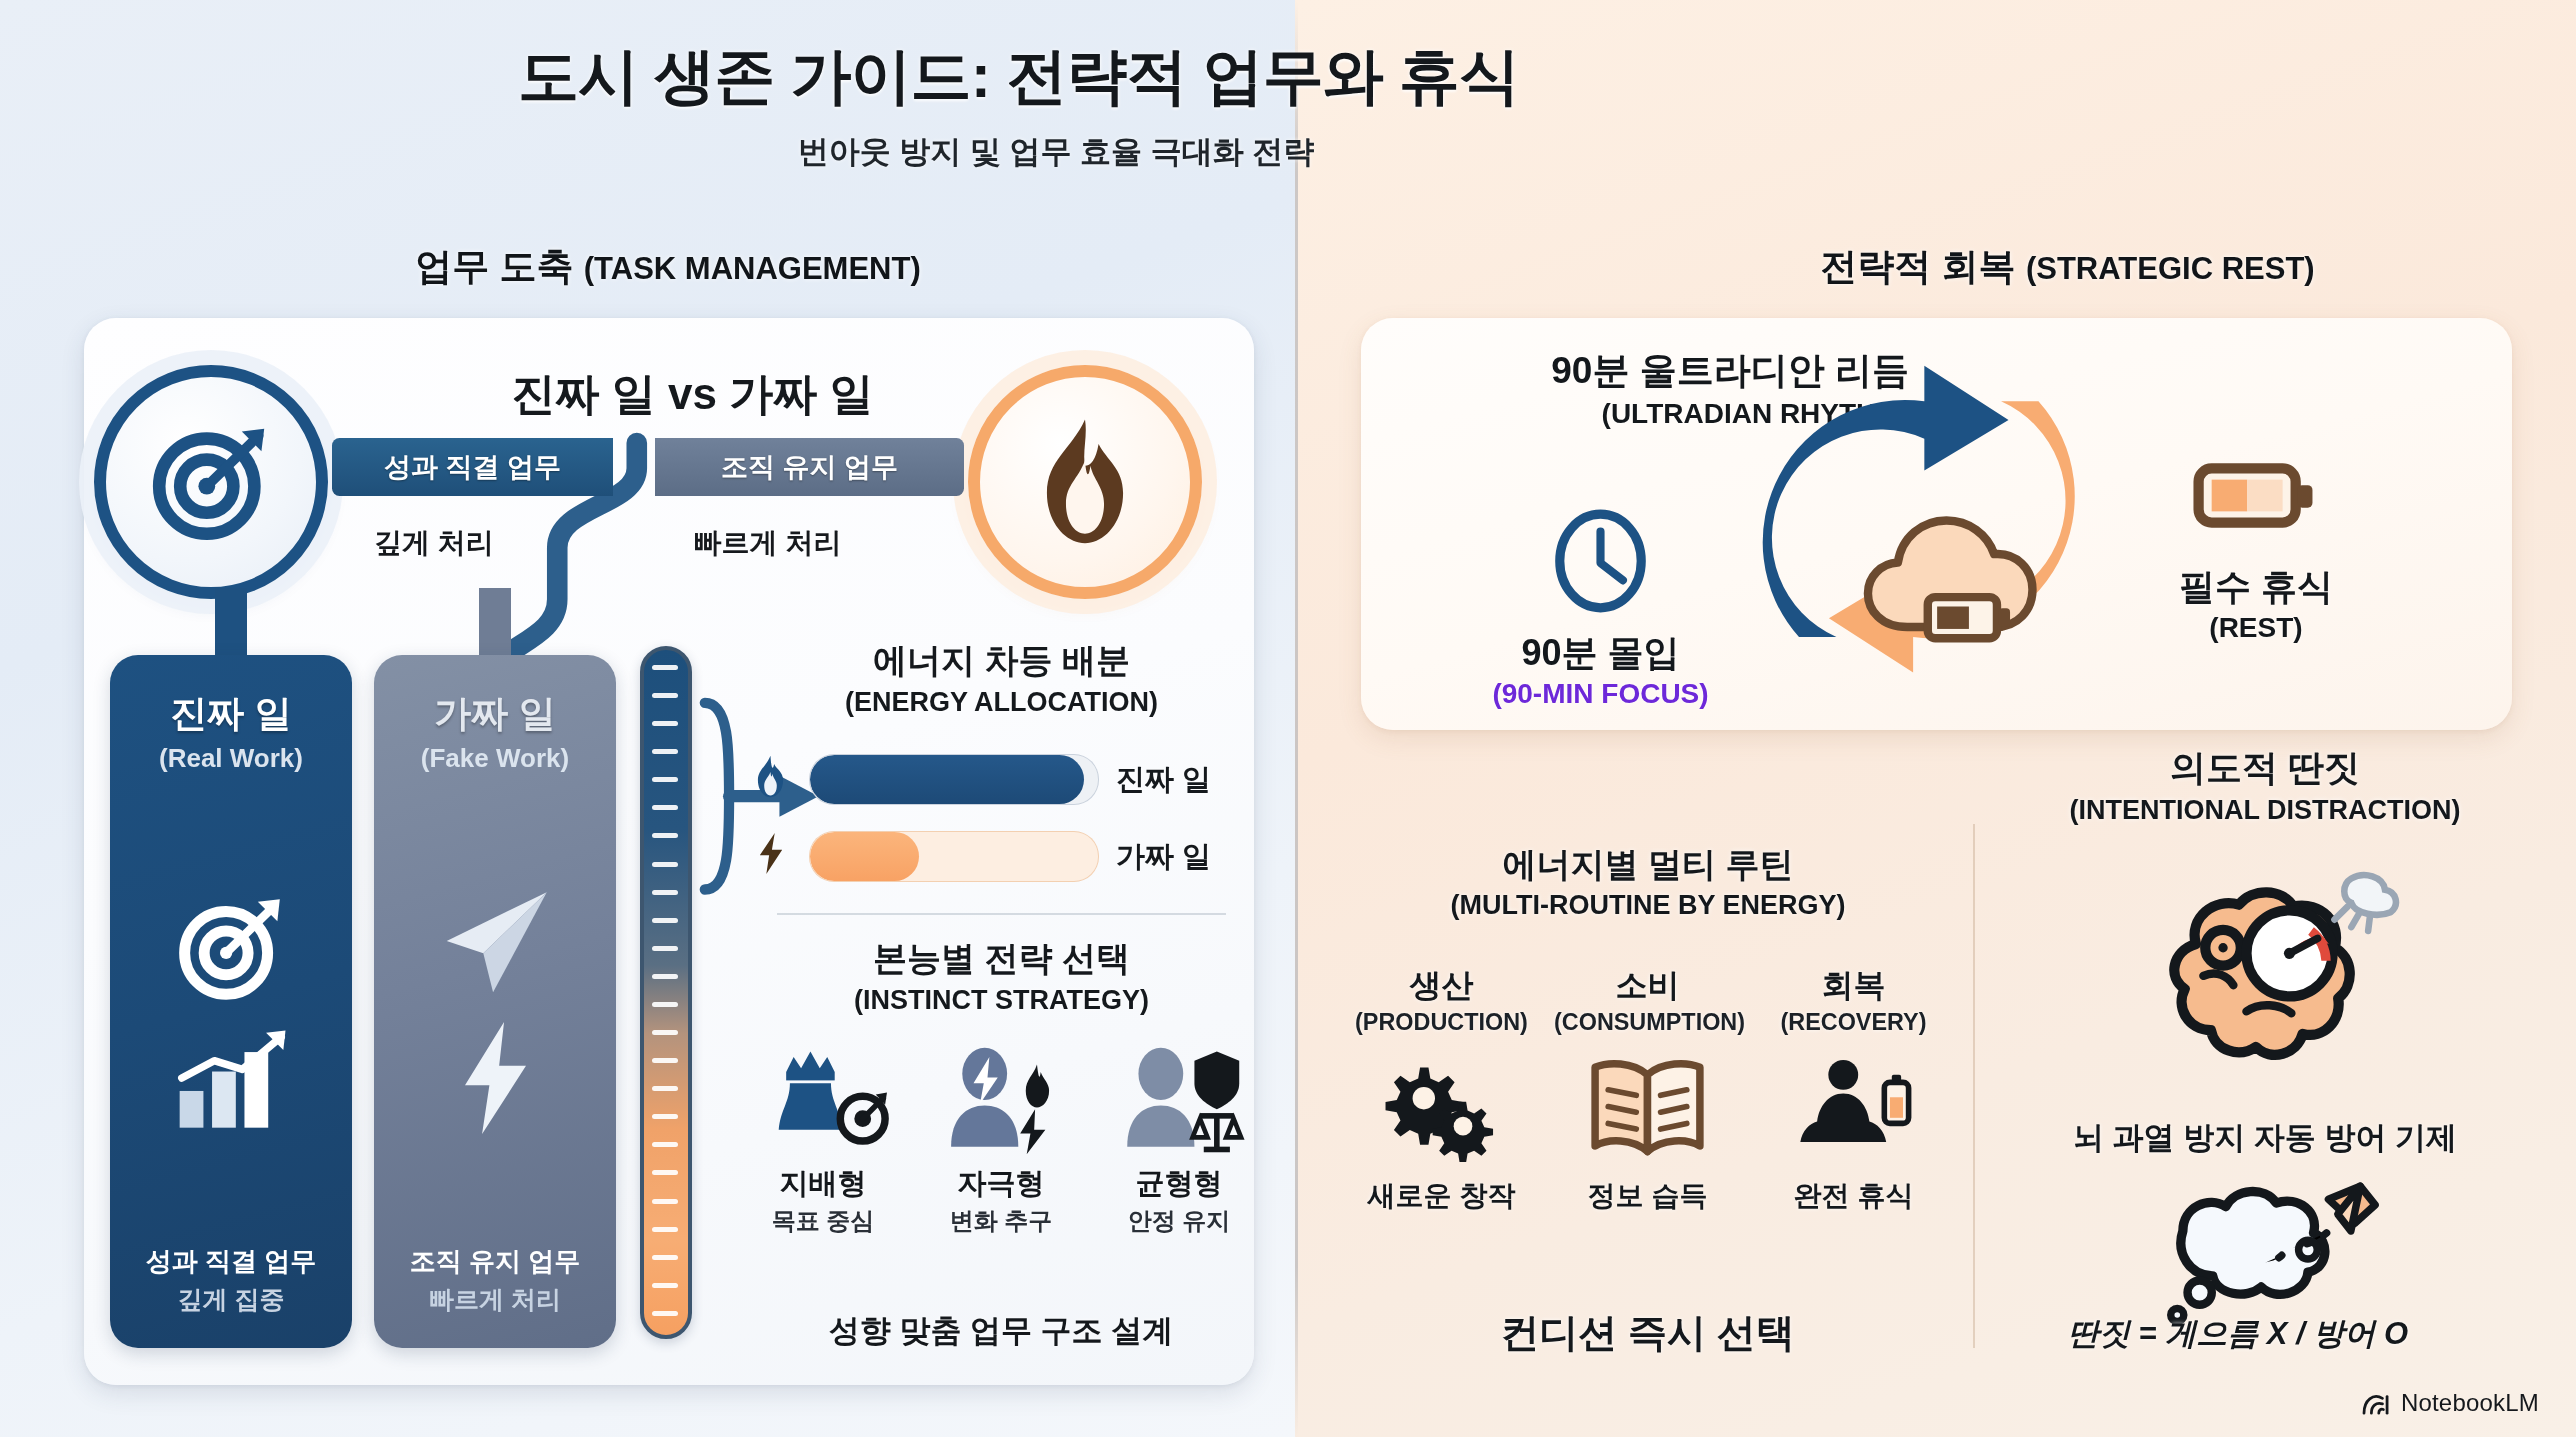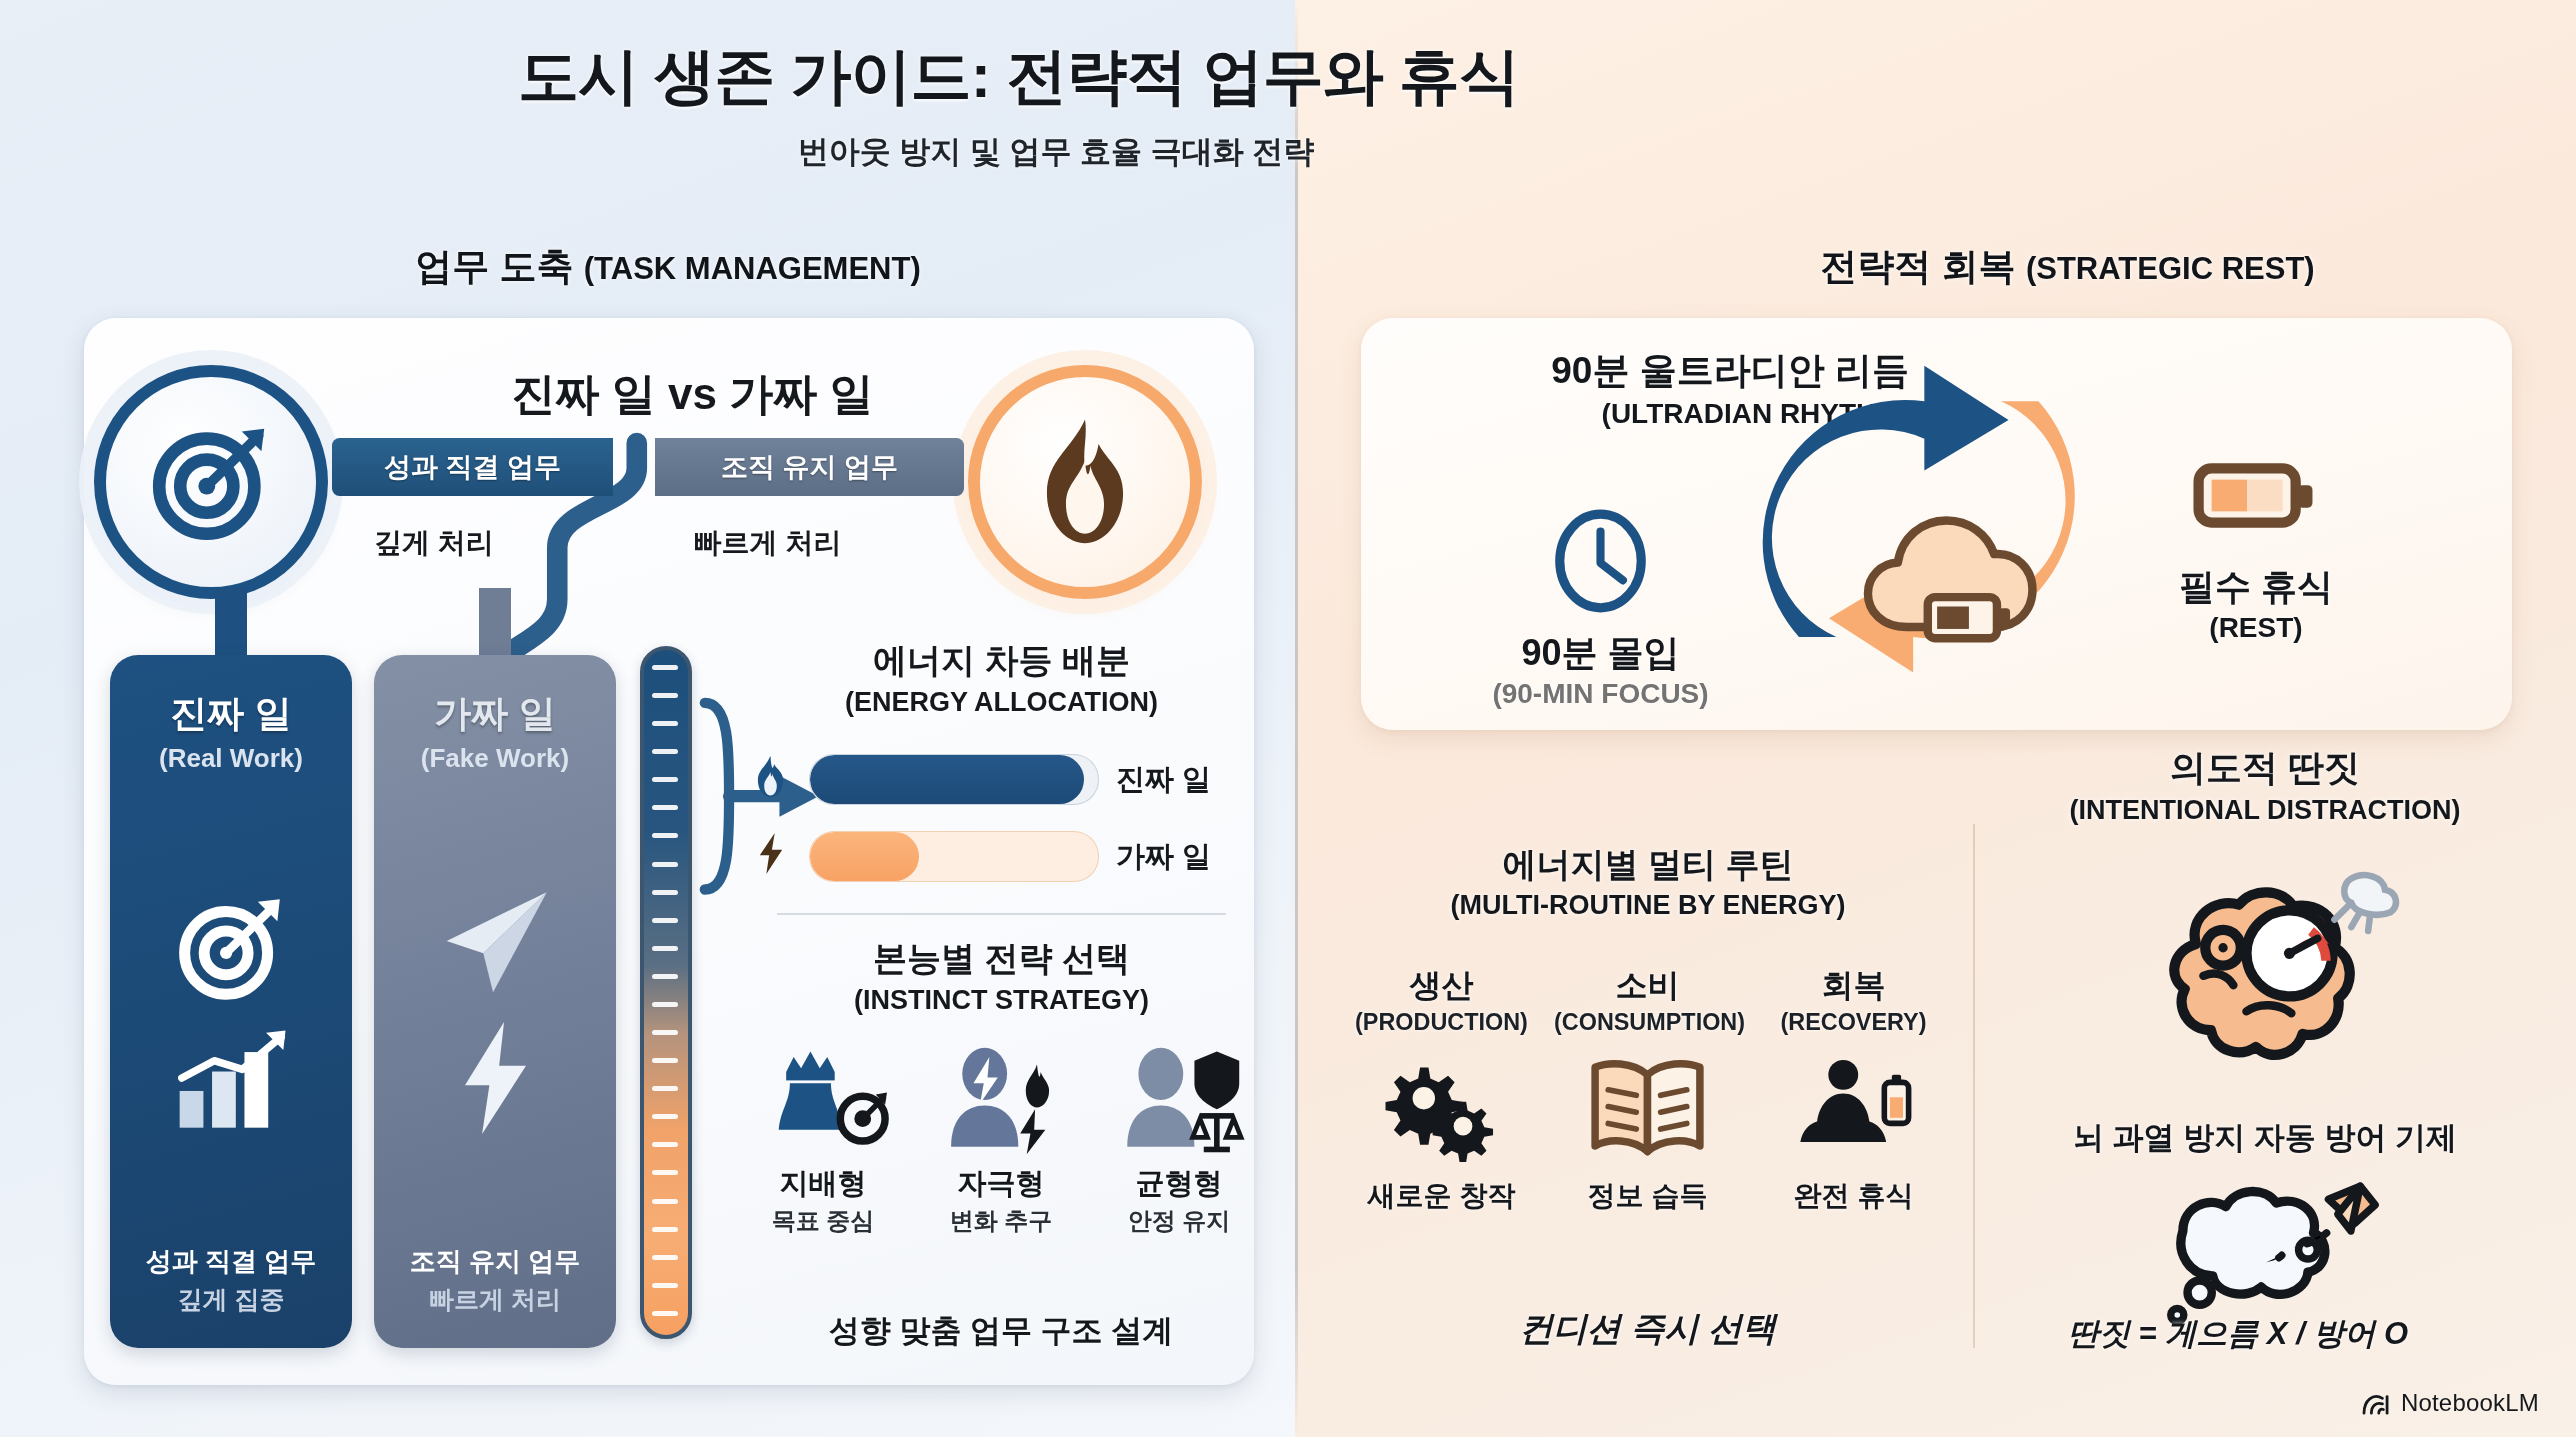--- a/index.html
+++ b/index.html
@@ -194,21 +194,21 @@
   
   #rhythm-card { left: 1361px; top: 318px; width: 1151px; height: 412px; }
   #rhythm-title {
     position: absolute; left: 1385px; top: 346px; width: 524px; text-align: right;
     font-size: 37px; font-weight: 700; color: #14181c; text-shadow: 0 0 5.6px rgba(255,255,255,.9);
   }
   #rhythm-title .en { display: block; font-size: 28px; margin-top: 1.9px; }
   #cycle-svg { position: absolute; left: 1741px; top: 328px; width: 449px; height: 403px; }
   #clock-block { position: absolute; left: 1460px; top: 505px; width: 281px; text-align: center; }
   #clock-block .lbl { font-size: 36px; font-weight: 700; color: #14181c; margin-top: 9.4px; text-shadow: 0 0 4.7px rgba(255,255,255,.9); }
-  #clock-block .en  { font-size: 28px; font-weight: 700; color: #737373; text-shadow: 0 0 4.7px rgba(255,255,255,.9); }
+  #clock-block .en  { font-size: 28px; font-weight: 700; color: #6d28d9; text-shadow: 0 0 4.7px rgba(255,255,255,.9); }
   #cloud-icon { position: absolute; left: 1853px; top: 496px; width: 215px; height: 178px; }
   #rest-block { position: absolute; left: 2106px; top: 459px; width: 300px; text-align: center; }
   #rest-block .lbl { font-size: 36px; font-weight: 700; color: #14181c; margin-top: 28px; text-shadow: 0 0 4.7px rgba(255,255,255,.9); }
   #rest-block .en  { font-size: 28px; font-weight: 700; color: #14181c; text-shadow: 0 0 4.7px rgba(255,255,255,.9); }
 
   
   #vdiv-right { position: absolute; left: 1973px; top: 824px; width: 1.9px; height: 524px; background: rgba(200,170,145,.45); }
 
   #multi-title {
     position: absolute; left: 1367px; top: 842px; width: 562px; text-align: center;
@@ -216,21 +216,21 @@
   }
   #multi-title .en { display: block; font-size: 27px; margin-top: 1.9px; }
   #multi-row { position: absolute; left: 1348px; top: 964px; width: 599px; display: flex; justify-content: space-between; }
   .multi-item { width: 187px; text-align: center; }
   .multi-item .nm { font-size: 32px; font-weight: 700; color: #14181c; text-shadow: 0 0 4.7px rgba(255,255,255,.9); }
   .multi-item .en { font-size: 23.4px; font-weight: 700; color: #1c2127; margin-top: 0.9px; text-shadow: 0 0 4.7px rgba(255,255,255,.9); }
   .multi-item .ico { height: 126px; display:flex; align-items:center; justify-content:center; margin-top: 9.4px; }
   .multi-item .cap { font-size: 28px; font-weight: 700; color: #14181c; margin-top: 5.6px; text-shadow: 0 0 4.7px rgba(255,255,255,.9); }
   #multi-foot {
     position: absolute; left: 1348px; top: 1306px; width: 599px; text-align: center;
-    font-size: 34px; font-weight: 700; color: #14181c; text-shadow: 0 0 4.7px rgba(255,255,255,.9); font-style: italic;
+    font-size: 39px; font-weight: 700; color: #14181c; text-shadow: 0 0 4.7px rgba(255,255,255,.9);
   }
 
   #distract-title {
     position: absolute; left: 2003px; top: 744px; width: 524px; text-align: center;
     font-size: 36px; font-weight: 700; color: #14181c; text-shadow: 0 0 5.6px rgba(255,255,255,.9);
   }
   #distract-title .en { display: block; font-size: 27px; margin-top: 1.9px; }
   #brain-icon { position: absolute; left: 2106px; top: 871px; width: 309px; height: 234px; }
   #distract-cap1 {
     position: absolute; left: 2003px; top: 1117px; width: 524px; text-align: center;

